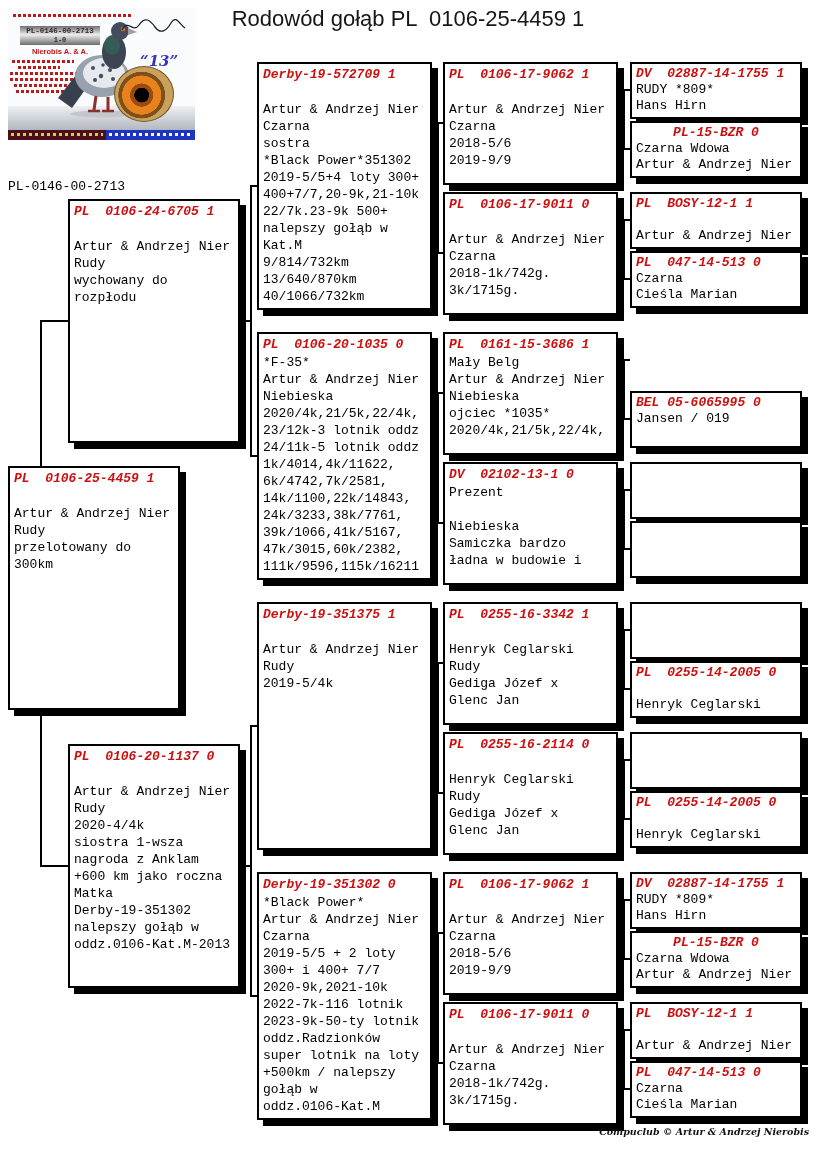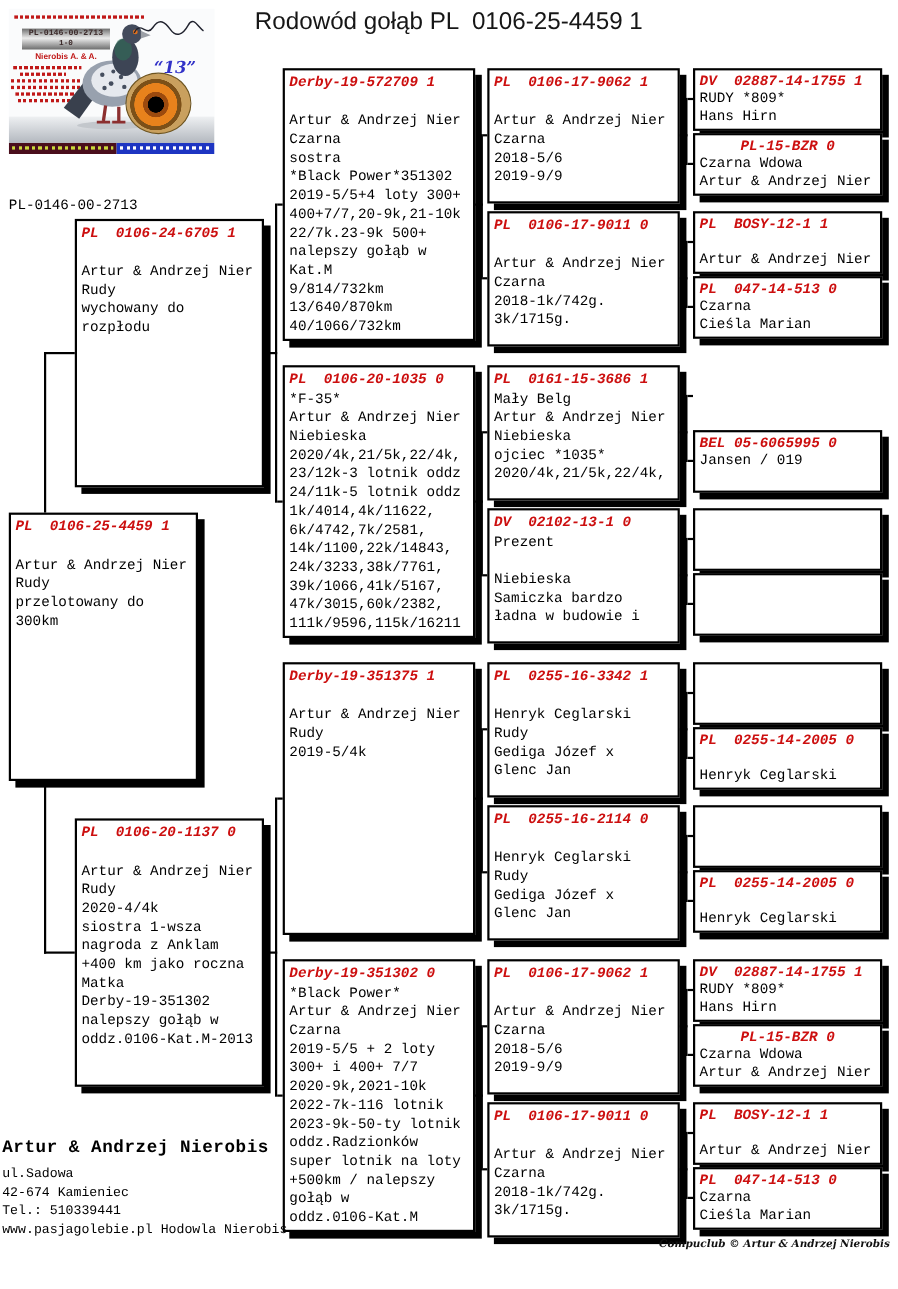--- a/index.html
+++ b/index.html
@@ -114,21 +114,21 @@
       <div class="bl">300km</div>
     </div>
   <div class="box" style="left:68px;top:744px;width:172px;height:244px">
       <div class="bh">PL  0106-20-1137 0</div>
       <div class="bl">&nbsp;</div>
       <div class="bl">Artur &amp; Andrzej Nier</div>
       <div class="bl">Rudy</div>
       <div class="bl">2020-4/4k</div>
       <div class="bl">siostra 1-wsza</div>
       <div class="bl">nagroda z Anklam</div>
-      <div class="bl">+400 km jako roczna</div>
+      <div class="bl">+600 km jako roczna</div>
       <div class="bl">Matka</div>
       <div class="bl">Derby-19-351302</div>
       <div class="bl">nalepszy gołąb w</div>
       <div class="bl">oddz.0106-Kat.M-2013</div>
     </div>
 
   <div class="box" style="left:257px;top:62px;width:175px;height:248px">
       <div class="bh">Derby-19-572709 1</div>
       <div class="bl">&nbsp;</div>
       <div class="bl">Artur &amp; Andrzej Nier</div>
@@ -372,23 +372,16 @@
       <div class="cl" style="left: 618px; top: 932px; width: 7px; height: 2px;"></div>
       <div class="cl" style="left: 623px; top: 899px; width: 2px; height: 61px;"></div>
       <div class="cl" style="left: 625px; top: 899px; width: 5px; height: 2px;"></div>
       <div class="cl" style="left: 625px; top: 958px; width: 5px; height: 2px;"></div>
       <div class="cl" style="left: 618px; top: 1062px; width: 7px; height: 2px;"></div>
       <div class="cl" style="left: 623px; top: 1029px; width: 2px; height: 61px;"></div>
       <div class="cl" style="left: 625px; top: 1029px; width: 5px; height: 2px;"></div>
       <div class="cl" style="left: 625px; top: 1088px; width: 5px; height: 2px;"></div>
     </div>
 
-  <div id="breeder">
-    <div class="bname">Artur &amp; Andrzej Nierobis</div>
-    <div class="bline">ul.Sadowa</div>
-    <div class="bline">42-674  Kamieniec</div>
-    <div class="bline">Tel.: 510339441</div>
-    <div class="bline">www.pasjagolebie.pl Hodowla Nierobis</div>
-  </div>
 
   <div id="credit">Compuclub © Artur &amp; Andrzej Nierobis</div>
 
 </div>
 
 </body></html>

